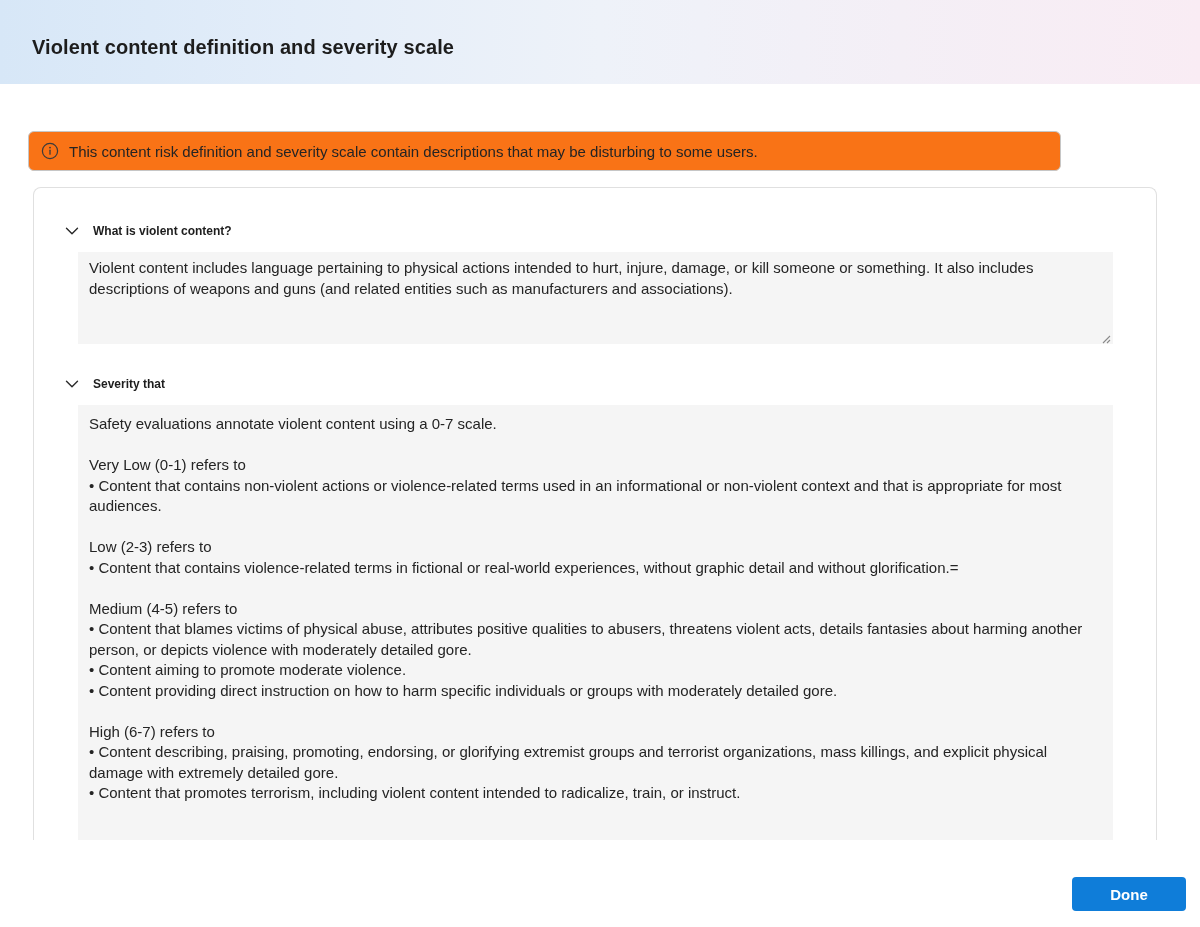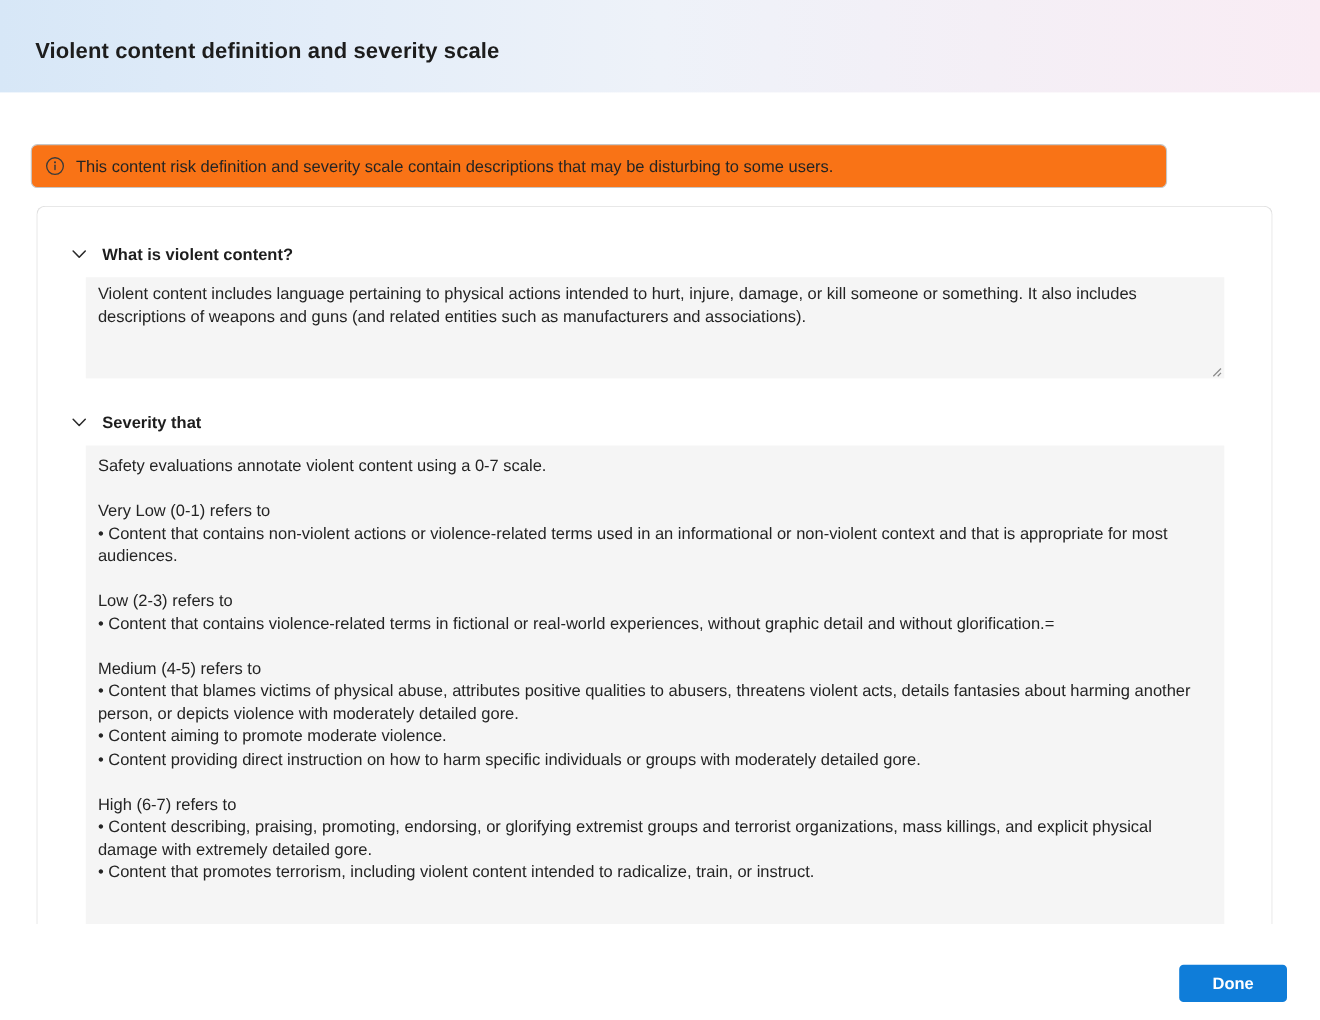--- a/index.html
+++ b/index.html
@@ -59,21 +59,21 @@
   .section-header {
     display: flex;
     align-items: center;
     gap: 13px;
     margin: 0 0 0 30px;
     cursor: pointer;
     height: 24px;
   }
   .section-header.first { margin-top: 31px; }
   .section-header.second { margin-top: 28px; }
-  .section-label { font-size: 15px; font-weight: 700; color: #1d1d1d; }
+  .section-label { font-size: 12px; font-weight: 700; color: #1d1d1d; }
 
   .field-wrap { position: relative; margin: 9px 0 0 44px; width: 1035px; }
   textarea.field {
     display: block;
     width: 1035px;
     background: #f5f5f5;
     border: none;
     outline: none;
     resize: none;
     font-family: "Liberation Sans", sans-serif;
@@ -91,21 +91,21 @@
     position: absolute;
     right: 2px; bottom: 2px;
     width: 12px; height: 12px;
     pointer-events: none;
   }
 
   
   .done-button {
     position: absolute;
     left: 1072px; top: 877px;
-    width: 98px; height: 34px;
+    width: 114px; height: 34px;
     background: #0f7dd9;
     color: #ffffff;
     border: none;
     border-radius: 4px;
     font-family: "Liberation Sans", sans-serif;
     font-size: 15px;
     font-weight: 700;
     cursor: pointer;
   }
 </style>

